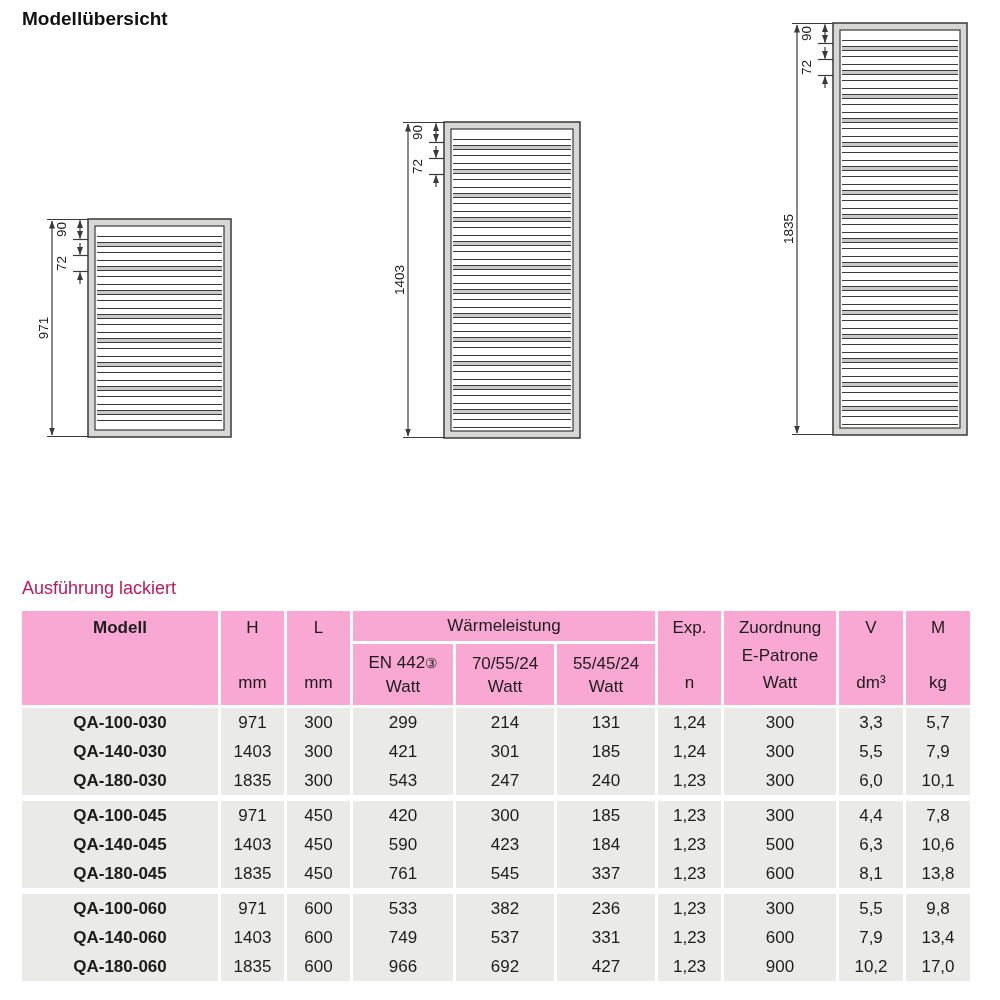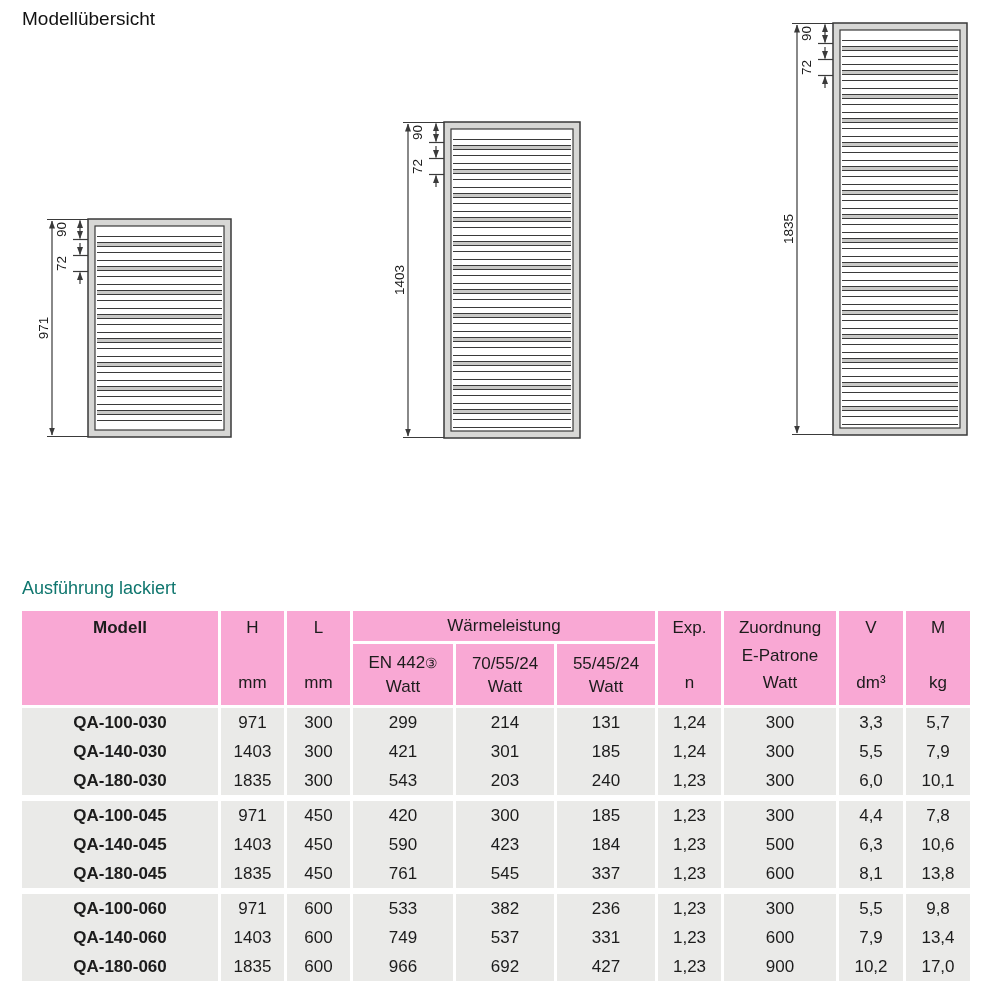--- a/index.html
+++ b/index.html
@@ -1,20 +1,20 @@
 <!DOCTYPE html>
 <html><head>
 <meta charset="utf-8">
 <style>
   html,body{margin:0;padding:0;background:#fff;}
   .page{position:relative;width:1000px;height:1000px;background:#fff;overflow:hidden;
         font-family:"Liberation Sans",sans-serif;color:#1c1c1c;}
-  .h1{position:absolute;left:22px;top:8px;font-size:19px;font-weight:normal;color:#111;}
+  .h1{position:absolute;left:22px;top:8px;font-size:19px;font-weight:bold;color:#111;}
   .h2{position:absolute;left:22px;top:529px;font-size:19px;font-weight:bold;color:#111;}
-  .sub{position:absolute;left:22px;top:578px;font-size:18px;color:#0f766e;}
+  .sub{position:absolute;left:22px;top:578px;font-size:18px;color:#be185d;}
   svg.rad{position:absolute;}
   .dim{font-family:"Liberation Sans",sans-serif;font-size:13.5px;fill:#1a1a1a;text-anchor:middle;}
   .tablewrap{position:absolute;left:19px;top:611px;}
   table.spec{border-collapse:separate;border-spacing:3px 0;font-size:17px;color:#1c1c1c;}
   table.spec th{background:#f9a8d4;font-weight:normal;padding:0;border-bottom:3px solid #fff;vertical-align:top;}
   .hv{display:flex;flex-direction:column;justify-content:space-between;align-items:center;height:75px;padding:7px 0 6px;}
   .hv.one{justify-content:flex-start;}
   .hv span{line-height:20px;display:block;}
   .bold{font-weight:bold;}
   .gh{height:30px;display:flex;align-items:center;justify-content:center;border-radius:7px;}
@@ -215,21 +215,21 @@
         <td>1,24</td>
         <td>300</td>
         <td>5,5</td>
         <td>7,9</td>
       </tr>
       <tr>
         <td class="model">QA-180-030</td>
         <td>1835</td>
         <td>300</td>
         <td>543</td>
-        <td>203</td>
+        <td>247</td>
         <td>240</td>
         <td>1,23</td>
         <td>300</td>
         <td>6,0</td>
         <td>10,1</td>
       </tr>
       <tr class="gap">
             <td colspan="10"></td>
           </tr>
       <tr>

